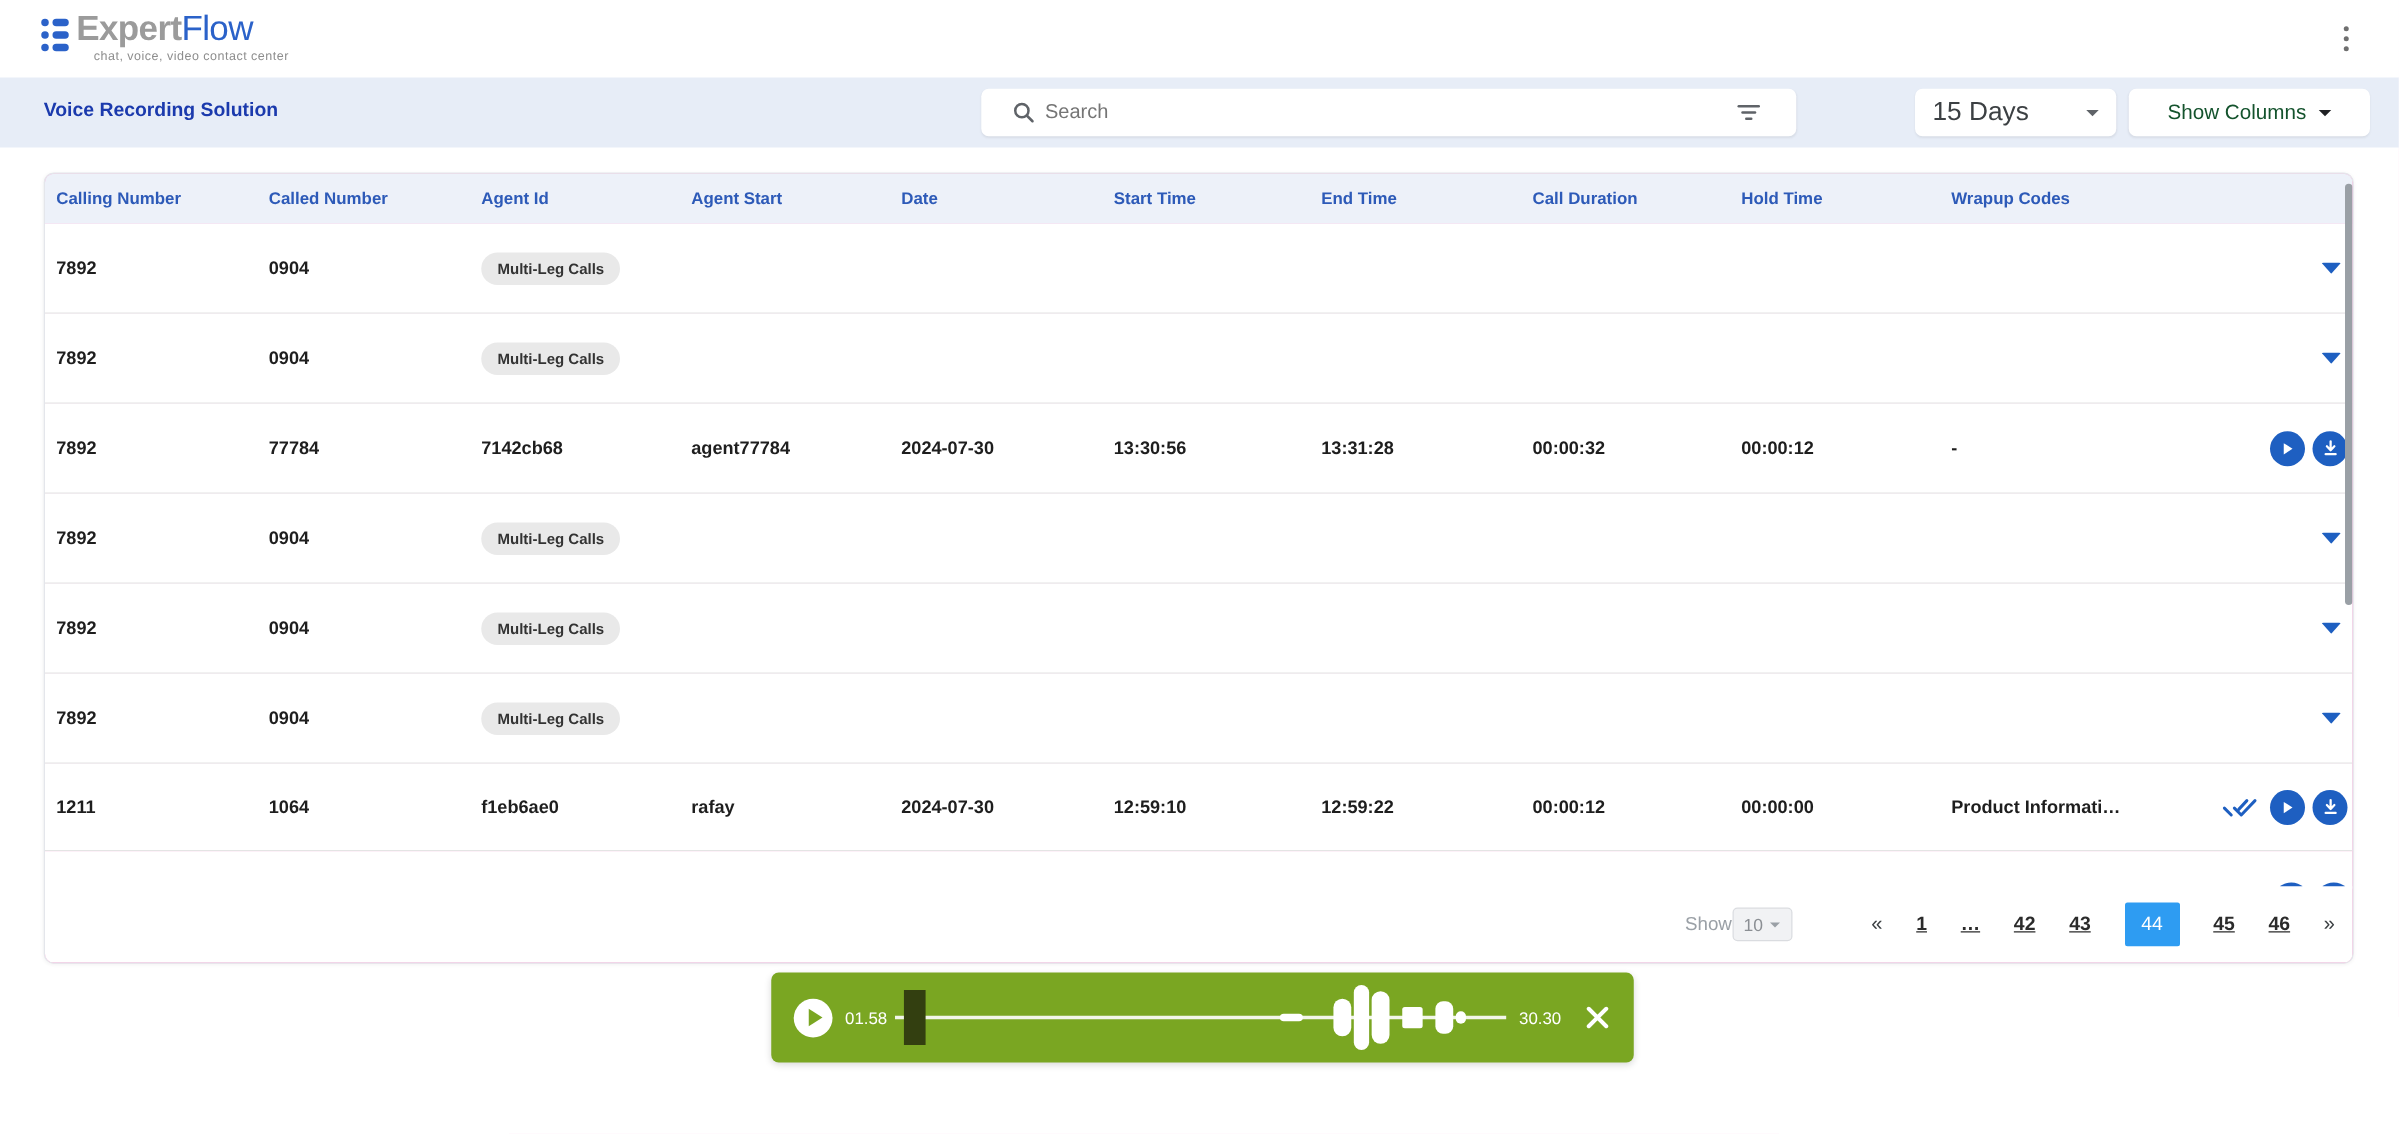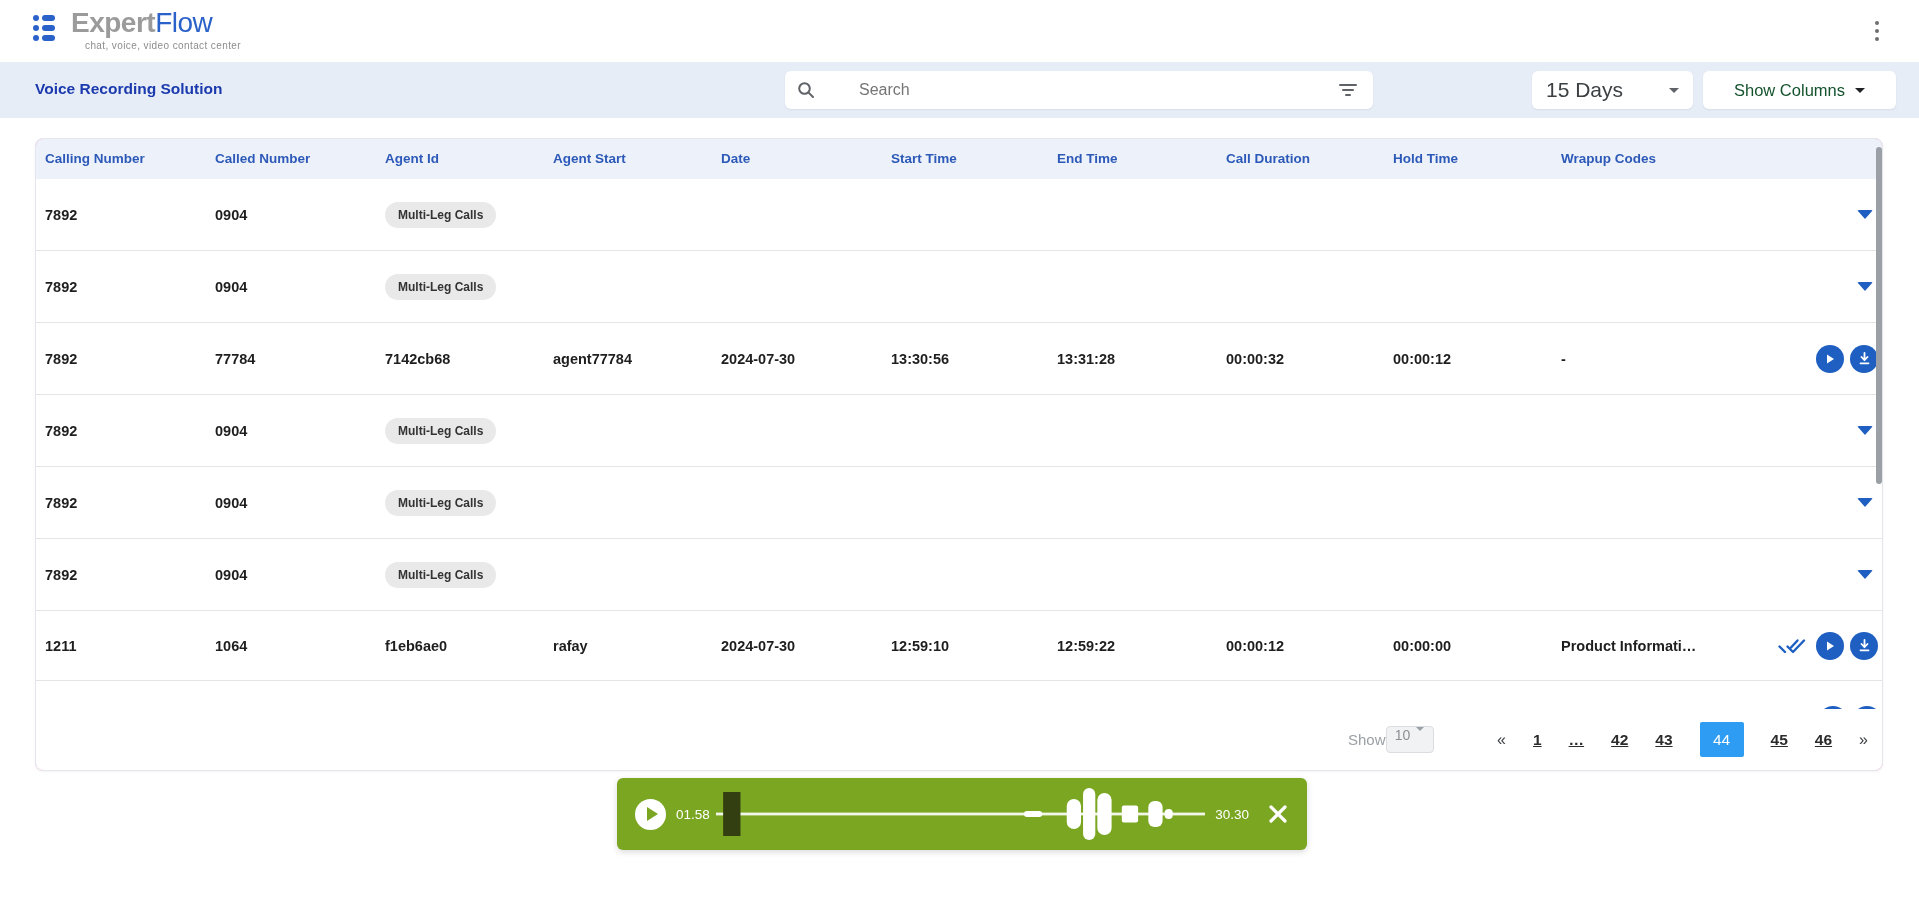--- a/index.html
+++ b/index.html
@@ -6,34 +6,34 @@
   html,body { width:1919px; height:907px; background:#fff; overflow:hidden;
     font-family:"Liberation Sans","DejaVu Sans",sans-serif; }
 
   
   .topbar { position:absolute; left:0; top:0; width:1919px; height:62px; background:#fff; }
   .logo { position:absolute; left:33px; top:8px; display:flex; align-items:flex-start; }
   .logo-mark { display:flex; flex-direction:column; gap:4px; margin-top:7px; }
   .logo-mark .lrow { display:flex; gap:3px; align-items:center; }
   .logo-mark .dot { width:6px; height:6px; border-radius:50%; background:var(--brand-blue); }
   .logo-mark .bar { width:13px; height:6px; border-radius:3px; background:var(--brand-blue); }
-  .logo-text { margin-left:16px; }
+  .logo-text { margin-left:6px; }
   .logo-word { font-size:28px; line-height:30px; letter-spacing:-0.5px; }
   .logo-word .w1 { color:#9b9b9b; font-weight:700; }
   .logo-word .w2 { color:var(--brand-blue); font-weight:400; }
   .logo-tag { font-size:10px; color:#8d8d8d; margin-top:2px; margin-left:14px; letter-spacing:0.4px; }
   .kebab { position:absolute; right:30px; top:16px; width:24px; height:30px; cursor:pointer;
     display:flex; flex-direction:column; align-items:center; justify-content:center; gap:4px; }
   .kebab i { width:4px; height:4px; border-radius:50%; background:#6f6f6f; }
 
   
   .toolbar { position:absolute; left:0; top:62px; width:1919px; height:56px; background:#e7edf7; }
   .page-title { position:absolute; left:35px; top:18px; font-size:15.5px; font-weight:700; color:#1b3aad; }
-  .searchbox { position:absolute; left:785px; top:9px; width:588px; height:38px; background:#fff;
-    border-radius:6px; box-shadow:0 1px 2px rgba(0,0,0,0.07); display:flex; align-items:center; padding:0 12px;gap:36px; }
+  .searchbox { position:absolute; left:785px; top:9px; width:652px; height:38px; background:#fff;
+    border-radius:6px; box-shadow:0 1px 2px rgba(0,0,0,0.07); display:flex; align-items:center; padding:0 25px; }
   .searchbox input { flex:1; border:none; outline:none; font-size:16px; color:#444;
     font-family:"Liberation Sans","DejaVu Sans",sans-serif; background:transparent; }
   .searchbox input::placeholder { color:#757575; }
   .search-glyph { margin-right:8px; display:flex; }
   .filter-btn { width:26px; height:26px; display:flex; flex-direction:column; gap:3px;
     align-items:center; justify-content:center; cursor:pointer; }
   .filter-btn i { background:#5f6368; height:2px; border-radius:1px; display:block; }
   .filter-btn i:nth-child(1){width:18px;} .filter-btn i:nth-child(2){width:12px;} .filter-btn i:nth-child(3){width:6px;}
   .select-days { position:absolute; left:1532px; top:9px; width:161px; height:38px; background:#fff;
     border-radius:6px; box-shadow:0 1px 2px rgba(0,0,0,0.07); display:flex; align-items:center;
@@ -77,21 +77,21 @@
 
   
   .vscroll { position:absolute; left:1840px; top:8px; width:6px; height:337px; border-radius:3px;
     background:#9aa0a6; cursor:pointer; }
 
   
   .pagerow { position:absolute; left:0; bottom:0; width:100%; height:61px; background:#fff; }
   .show-group { position:absolute; left:1312px; top:17px; display:flex; align-items:center; }
   .show-label { font-size:15px; color:#9aa0a6; }
   .size-select { width:48px; height:27px; background:#f1f2f4; border:1px solid #dadce0; border-radius:4px;
-    display:flex; justify-content:center; gap:6px; cursor:pointer; }
+    display:flex; align-items:center; justify-content:center; gap:6px; cursor:pointer; }
   .size-select .val { font-size:14px; color:#8b8f94; }
   .size-select .caret { border-left-width:4px; border-right-width:4px; border-top-width:4px; border-top-color:#9aa0a6; }
   .pager { position:absolute; right:14px; top:13px; display:flex; align-items:center; gap:27px; }
   .pg { font-size:15.5px; font-weight:700; color:#2b2b2b; text-decoration:underline; cursor:pointer; }
   .pg.nav { text-decoration:none; color:#3c4043; font-size:16px; font-weight:400; }
   .pg.active { text-decoration:none; background:#2e9cf2; color:#fff; width:44px; height:35px; border-radius:2px;
     display:flex; align-items:center; justify-content:center; font-weight:400; }
 
   
   .player { position:absolute; left:617px; top:778px; width:690px; height:72px; background:var(--player-green);

